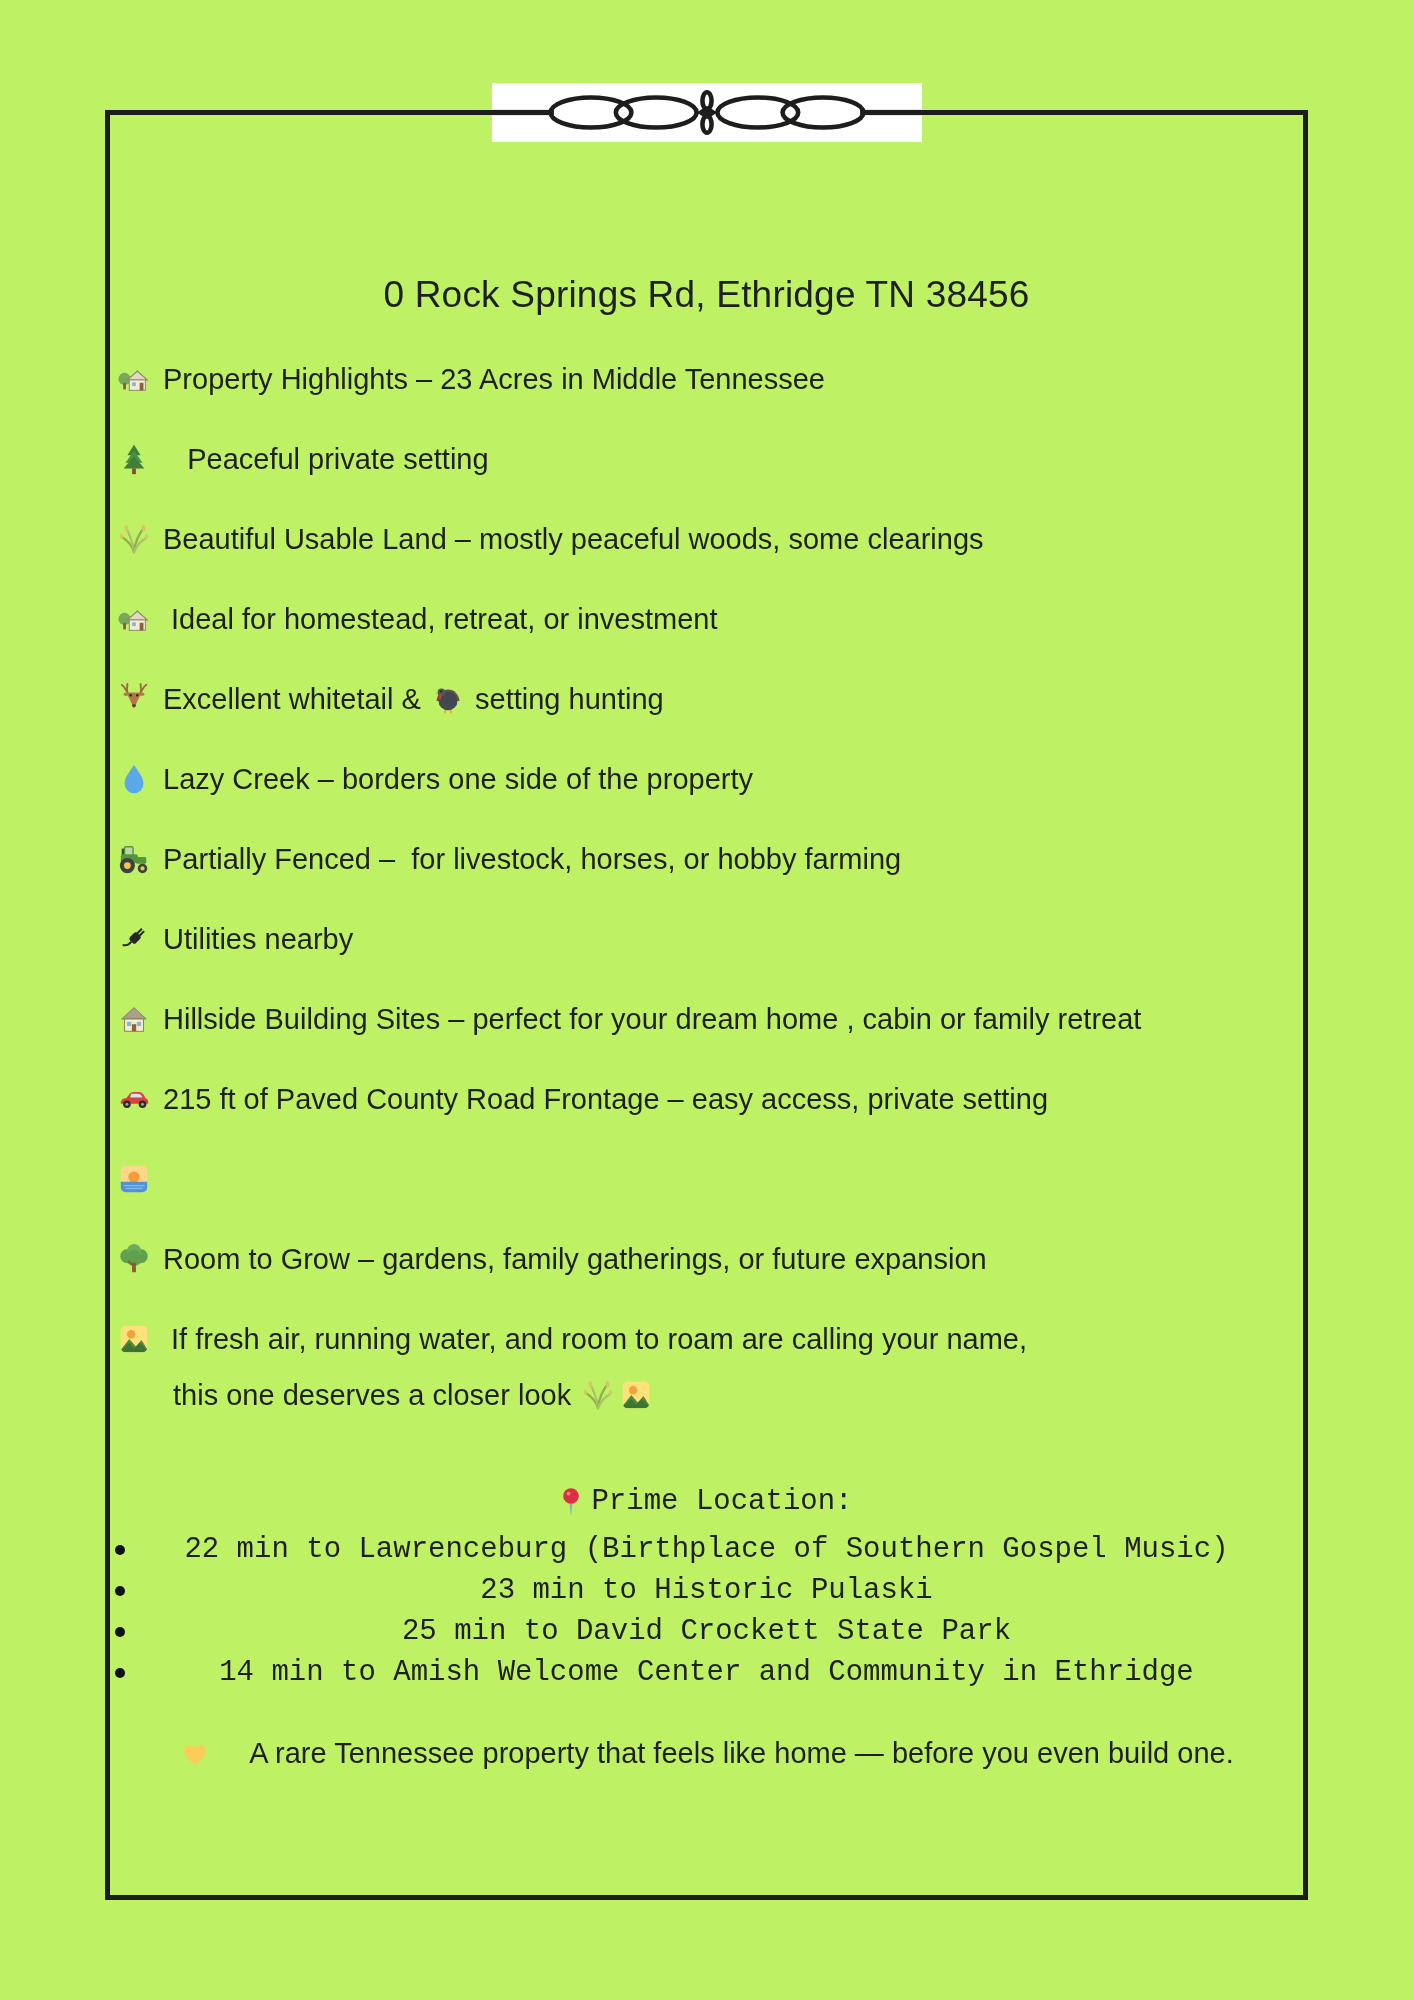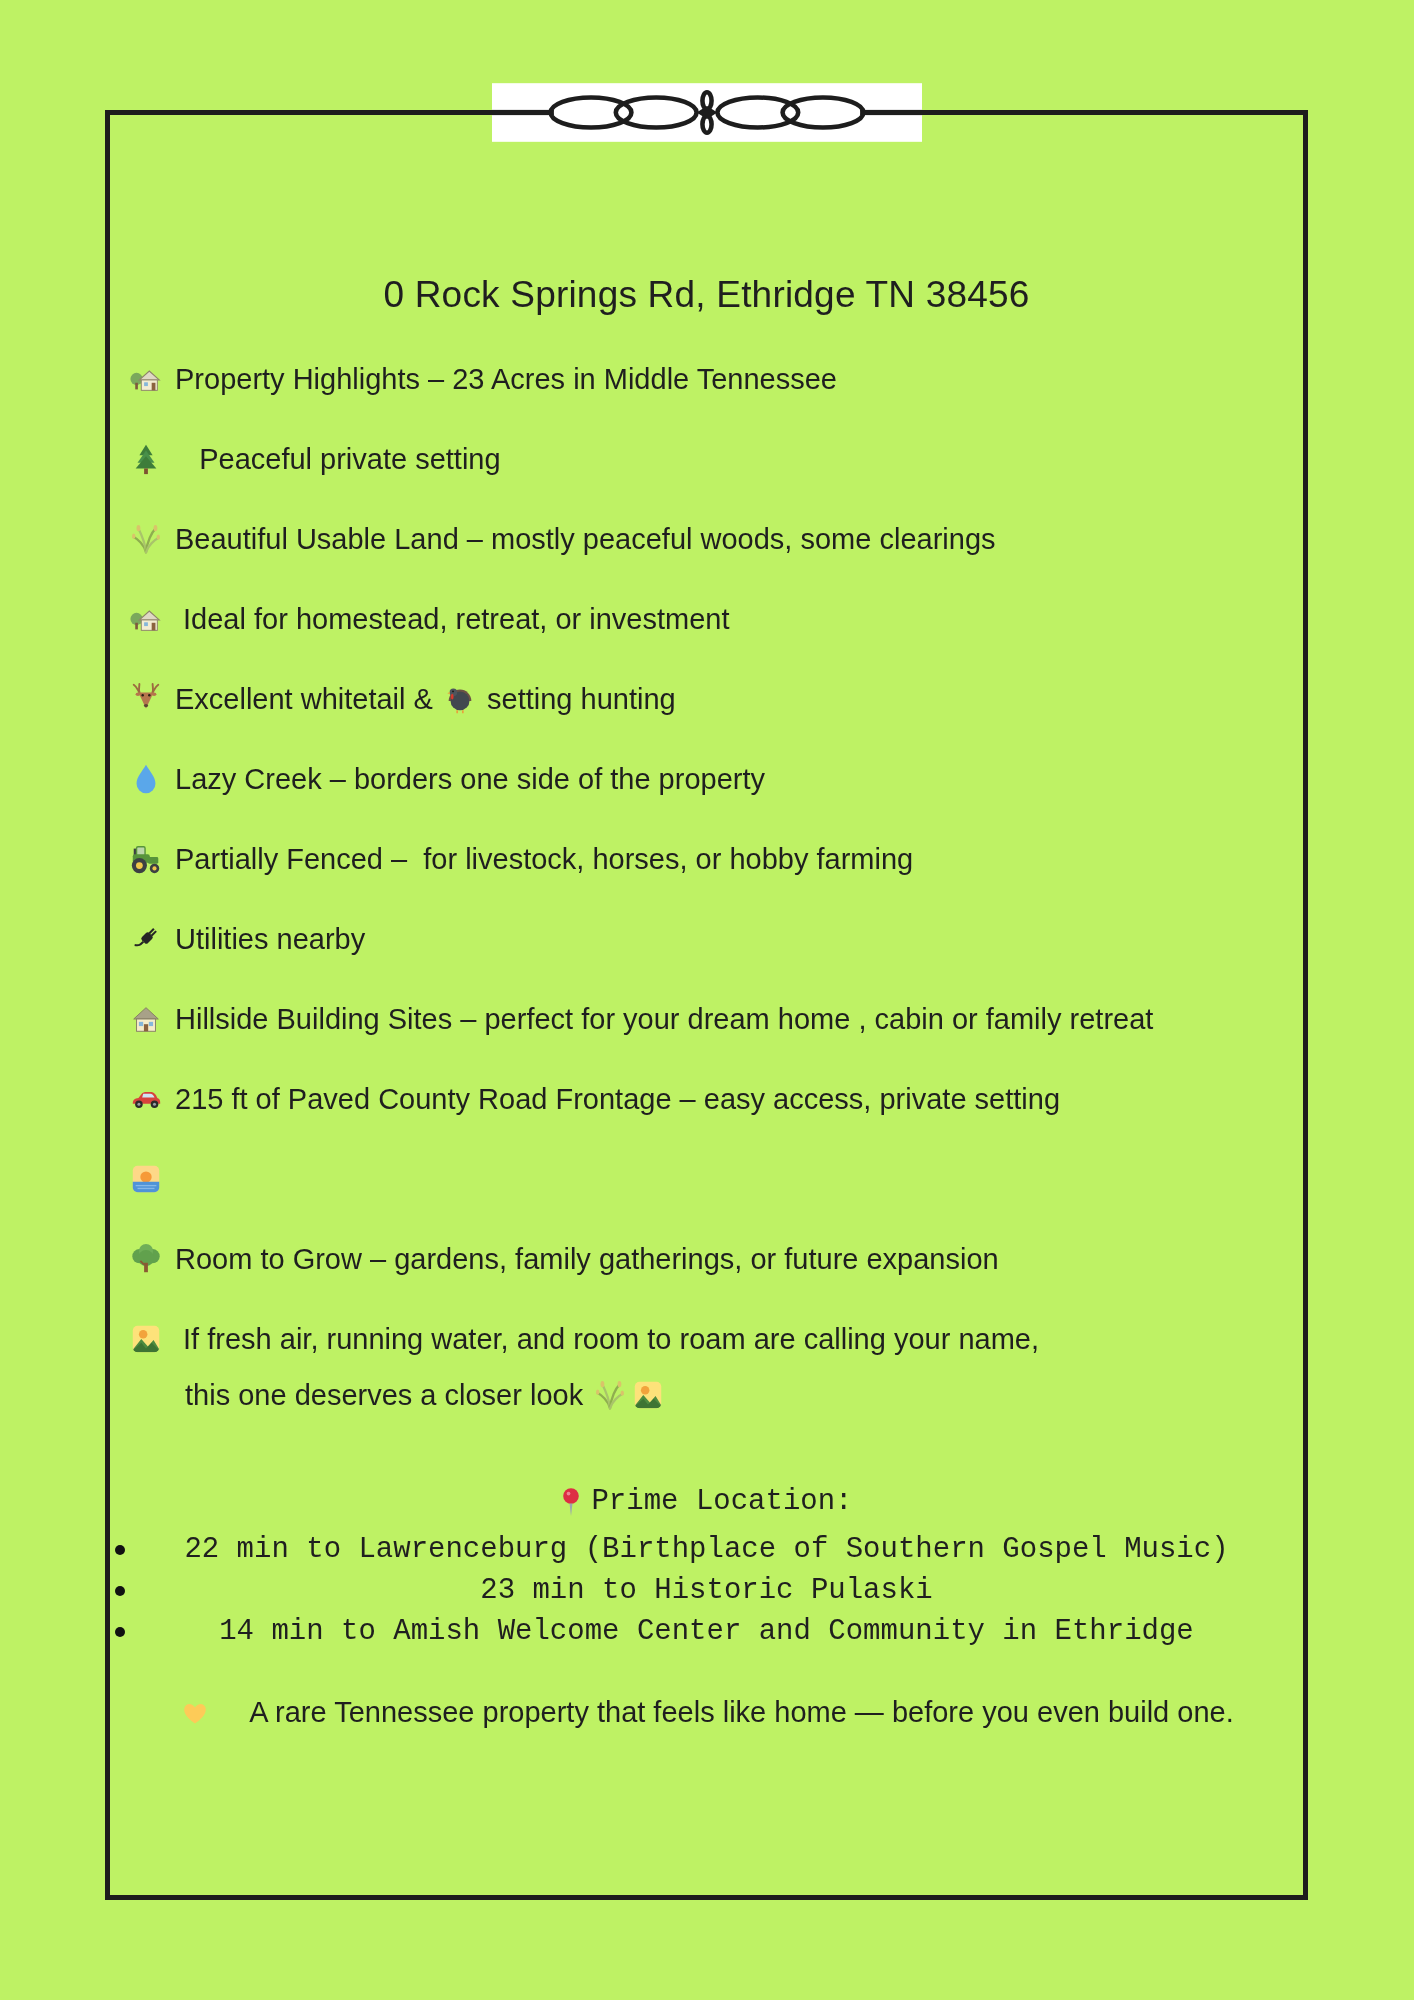--- a/index.html
+++ b/index.html
@@ -2,21 +2,21 @@
 <html><head>
 <meta charset="utf-8">
 <style>
   html,body{margin:0;padding:0;background:#ffffff;}
   body{width:1414px;height:2000px;position:relative;font-family:"Liberation Sans","DejaVu Sans",sans-serif;color:#1f1f1f;}
   .page{position:absolute;inset:0;background:#bef264;overflow:hidden;}
   .frame{position:absolute;left:105px;top:110px;width:1193px;height:1780px;border:5px solid #1d1d1d;}
   .flourish{position:absolute;left:492px;top:83px;width:430px;height:59px;}
   .content{position:absolute;left:105px;top:115px;width:1203px;}
   .title{margin:160px 0 0 0;text-align:center;font-size:37px;font-weight:400;line-height:40px;letter-spacing:0.2px;}
-  .highlights{margin-top:46px;padding-left:24px;}
+  .highlights{margin-top:46px;padding-left:12px;}
   .row{display:flex;align-items:center;height:36px;margin-bottom:44px;font-size:29px;white-space:nowrap;}
   .row.cont{margin-top:-24px;padding-left:56px;}
   .txt{white-space:pre;}
   .icon{width:34px;height:34px;flex:none;display:inline-block;}
   .row > .icon:first-child{margin-right:12px;}
   .row > .icon:not(:first-child){margin:0 2px;}
   .location{margin-top:72px;text-align:center;font-family:Liberation Mono, monospace;}
   .loc-head{display:flex;justify-content:center;align-items:center;font-size:29px;line-height:34px;}
   .loc-head .icon{width:22px;height:33px;margin-right:9px;}
   .loc-list{list-style:none;margin:10px 0 0 0;padding:0;}
@@ -273,20 +273,21 @@
     <div class="location">
       <div class="loc-head">
         <svg class="icon" id="pin-icon">
             <use id="pin-use" href="#round-pushpin-icon"></use>
           </svg>
         <span>Prime Location:</span>
       </div>
       <ul class="loc-list" id="loc-list">
           <li class="loc-item"><span class="dot"></span><span>22 min to Lawrenceburg (Birthplace of Southern Gospel Music)</span></li>
           <li class="loc-item"><span class="dot"></span><span>23 min to Historic Pulaski</span></li>
+          <li class="loc-item"><span class="dot"></span><span>25 min to David Crockett State Park</span></li>
           <li class="loc-item"><span class="dot"></span><span>14 min to Amish Welcome Center and Community in Ethridge</span></li>
         </ul>
     </div>
 
     <div class="closing" id="closing">
         <svg class="icon">
           <use href="#yellow-heart-icon"></use>
         </svg>
         <span class="txt">A rare Tennessee property that feels like home — before you even build one.</span>
       </div>

